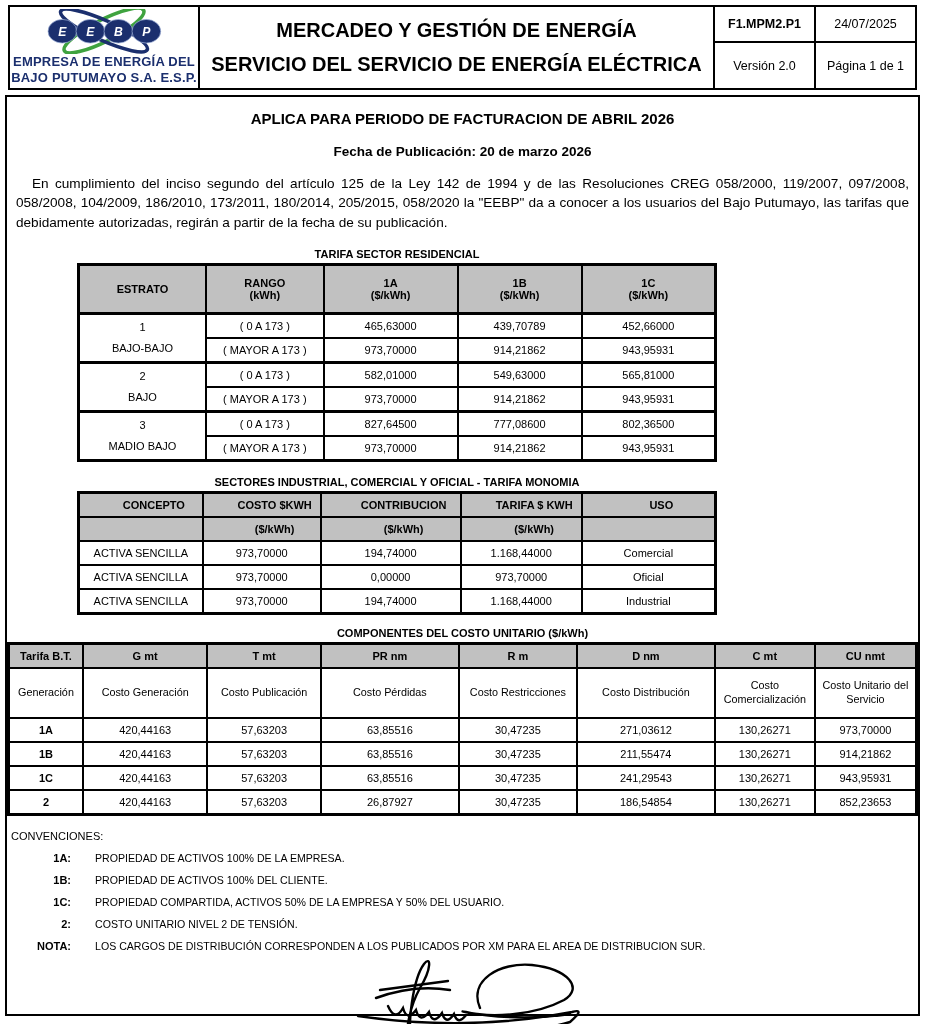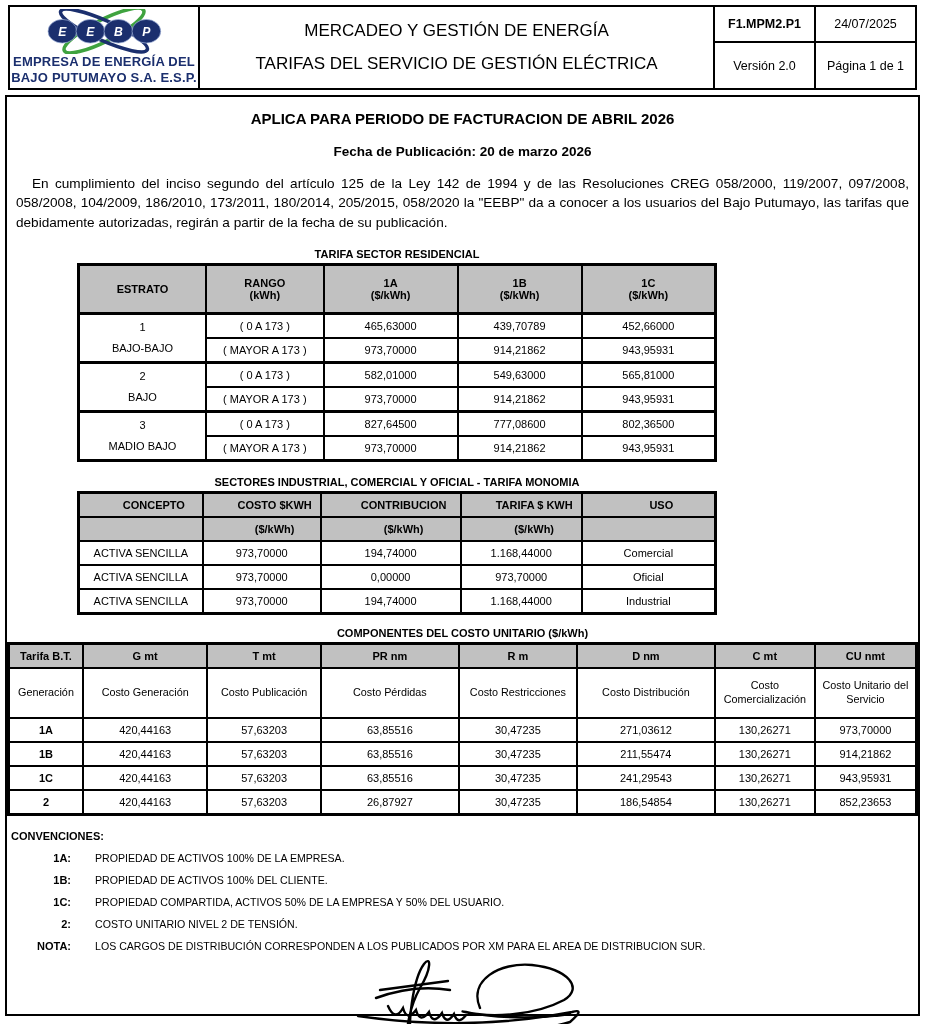--- a/index.html
+++ b/index.html
@@ -7,21 +7,21 @@
     width:925px;height:1024px;background:#ffffff;color:#000;
     font-family:"Liberation Sans", sans-serif;overflow:hidden;position:relative;
   }
   
   .hdr{
     margin:5px 8px 0 8px;border:2px solid #000;
     display:grid;grid-template-columns:190px 1fr 101px 99px;grid-template-rows:36px 45px;
   }
   .hdr-logo{grid-row:1/3;border-right:2px solid #000;display:flex;flex-direction:column;align-items:center;justify-content:center;padding:2px 0;}
   .hdr-title{grid-row:1/3;border-right:2px solid #000;display:flex;flex-direction:column;justify-content:space-evenly;align-items:center;text-align:center;}
-  .hdr-title .t{font-weight:normal;font-size:17px;}
+  .hdr-title .t{font-weight:bold;font-size:20px;}
   .hdr-code{grid-row:1;grid-column:3;border-right:2px solid #000;border-bottom:2px solid #000;display:flex;align-items:center;justify-content:center;font-size:12.5px;font-weight:bold;}
   .hdr-date{grid-row:1;grid-column:4;border-bottom:2px solid #000;display:flex;align-items:center;justify-content:center;font-size:12.5px;}
   .hdr-ver{grid-row:2;grid-column:3;border-right:2px solid #000;display:flex;align-items:center;justify-content:center;font-size:12.5px;}
   .hdr-page{grid-row:2;grid-column:4;display:flex;align-items:center;justify-content:center;font-size:12.5px;}
   .company{font-size:13px;font-weight:bold;color:#1b2f6e;letter-spacing:.2px;line-height:1.25;text-align:center;}
   
   .main{margin:5px 5px 0 5px;border:2px solid #000;height:921px;box-sizing:border-box;}
   .main-title{margin-top:13px;text-align:center;font-weight:bold;font-size:15px;}
   .pub-date{margin-top:17px;text-align:center;font-weight:bold;font-size:13.5px;}
   .intro{margin:15px 9px 0 9px;font-size:13.6px;line-height:1.42;text-align:justify;text-indent:16px;}
@@ -39,21 +39,21 @@
   .t1 .estrato-cell div{height:21px;line-height:21px;}
   .t2 th{height:20px;padding-left:28px;}
   .t2 td{height:20px;}
   .t3wrap{margin-top:12px;}
   .t3 th{height:20px;}
   .t3 td{height:20px;}
   .t3 .desc-row td{background:#fff;font-weight:normal;height:46px;font-size:10.8px;line-height:1.25;vertical-align:middle;}
   .t3 tbody .rowlabel{font-weight:bold;}
   
   .conv{margin:14px 4px 0 4px;}
-  .conv-title{font-weight:bold;font-size:11px;}
+  .conv-title{font-weight:normal;font-size:11px;}
   .conv-item{display:flex;margin-top:10px;font-size:10.6px;align-items:center;}
   .conv-key{min-width:34px;text-align:right;font-weight:bold;margin-left:26px;flex:none;font-size:11px;}
   .conv-text{margin-left:24px;}
   
   .sig{margin-top:2px;text-align:center;}
   .sig svg{display:block;margin:0 auto;}
 </style>
 </head>
 <body>
 
@@ -73,21 +73,21 @@
         <text x="144" y="37" text-anchor="middle" font-size="17" font-style="italic" font-weight="bold" fill="#ffffff" font-family="Liberation Sans, sans-serif">P</text>
       </g>
     </svg>
     <div class="company">
       <div>EMPRESA DE ENERGÍA DEL</div>
       <div>BAJO PUTUMAYO S.A. E.S.P.</div>
     </div>
   </div>
   <div class="hdr-title">
     <div class="t">MERCADEO Y GESTIÓN DE ENERGÍA</div>
-    <div class="t">TARIFAS DEL SERVICIO DE GESTIÓN ELÉCTRICA</div>
+    <div class="t">SERVICIO DEL SERVICIO DE ENERGÍA ELÉCTRICA</div>
   </div>
   <div class="hdr-code">F1.MPM2.P1</div>
   <div class="hdr-date">24/07/2025</div>
   <div class="hdr-ver">Versión 2.0</div>
   <div class="hdr-page">Página 1 de 1</div>
 </div>
 
 <div class="main">
   <div class="main-title">APLICA PARA PERIODO DE FACTURACION DE ABRIL 2026</div>
   <div class="pub-date">Fecha de Publicación: 20 de marzo 2026</div>

